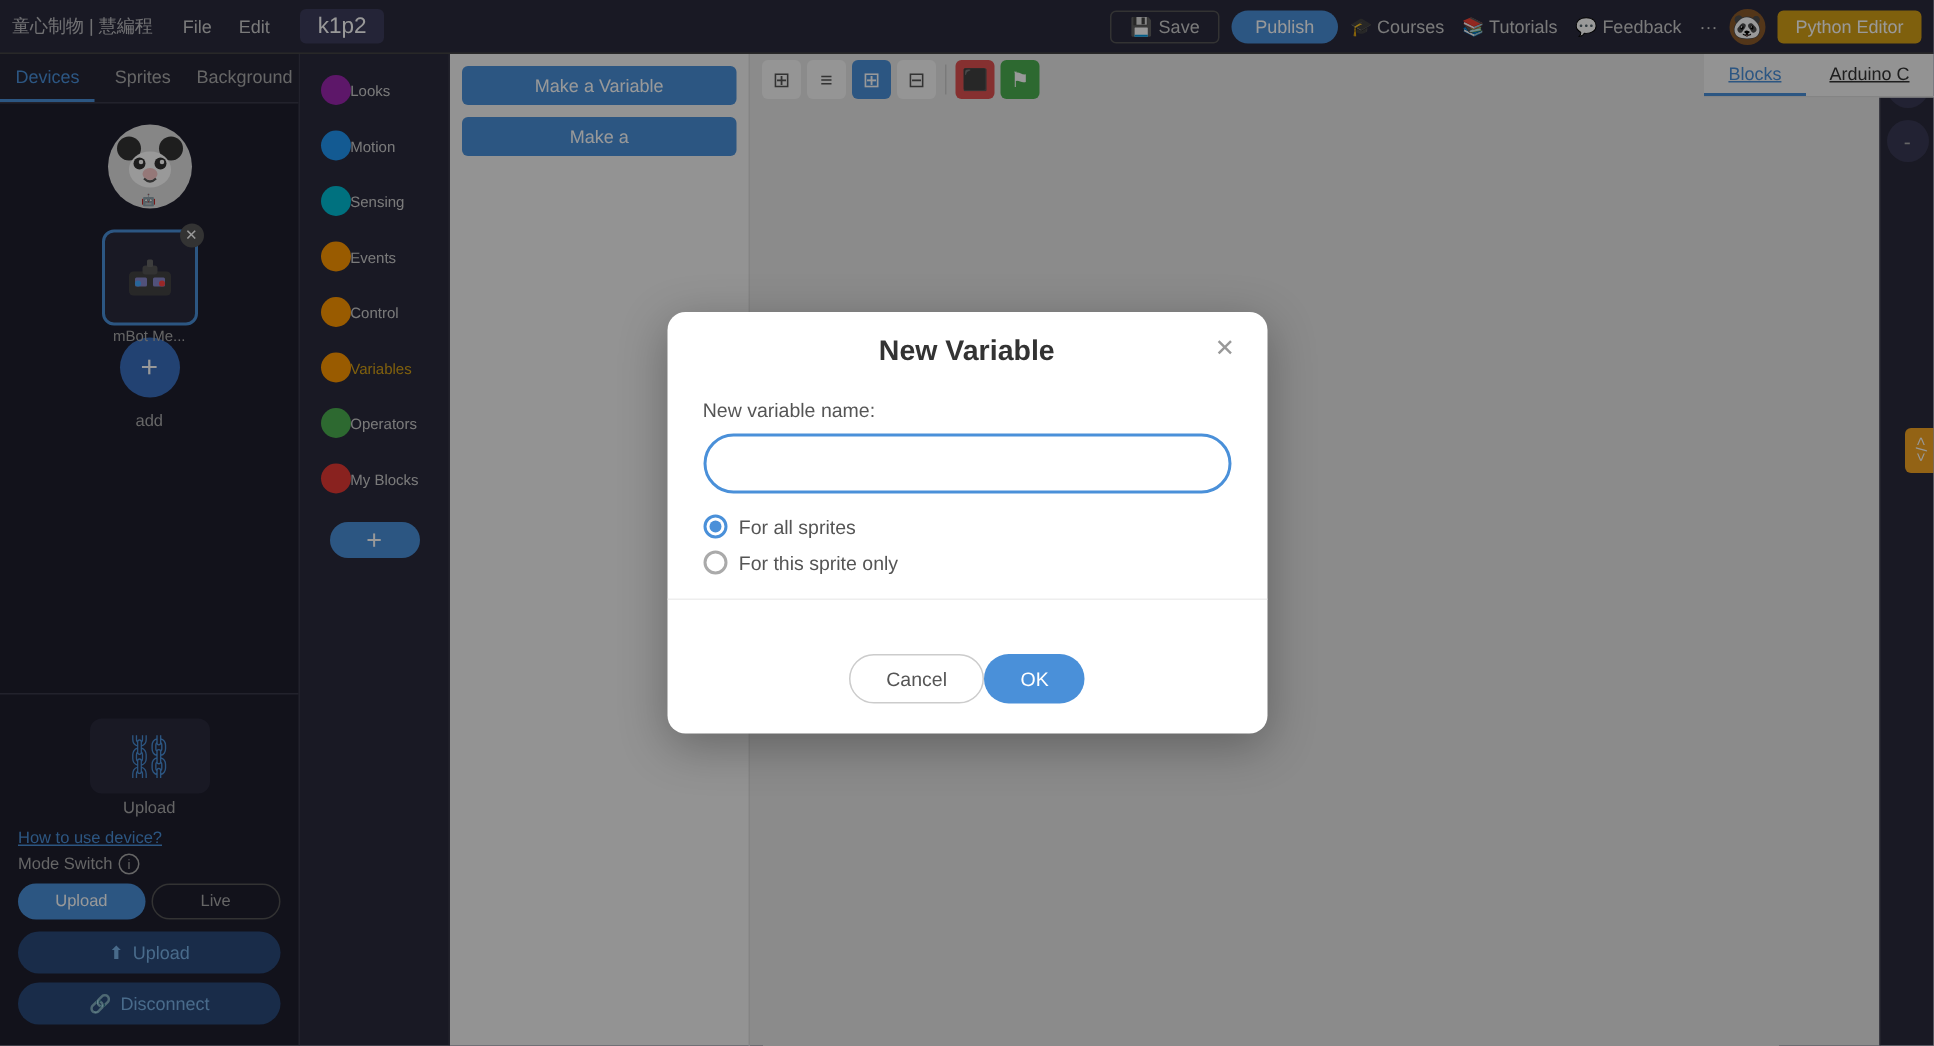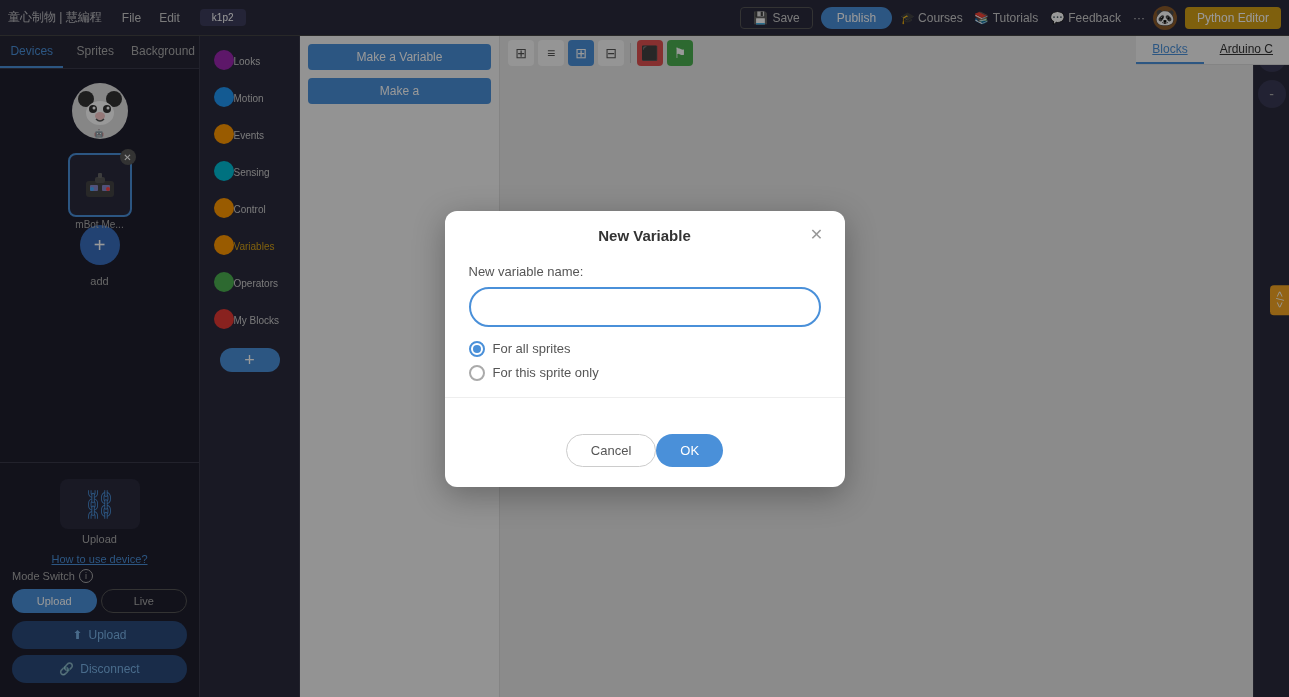--- a/index.html
+++ b/index.html
@@ -39,21 +39,21 @@
     .topbar-nav-item {
       color: #ccc;
       font-size: 12px;
       padding: 2px 8px;
       cursor: pointer;
       border-radius: 3px;
     }
     .topbar-tab {
       background: #3d3d5c;
       color: #fff;
-      font-size: 10px;
+      font-size: 15px;
       padding: 3px 12px;
       border-radius: 4px;
       margin-left: 4px;
     }
     .topbar-actions {
       margin-left: auto;
       display: flex;
       align-items: center;
       gap: 8px;
     }
@@ -227,21 +227,20 @@
     .upload-label {
       font-size: 11px;
       color: #aaa;
       margin-top: 4px;
     }
     .how-to-link {
       color: #4a90d9;
       font-size: 11px;
       text-decoration: underline;
       cursor: pointer;
-      text-align: center;
       margin-bottom: 4px;
     }
     .mode-switch-row {
       display: flex;
       align-items: center;
       gap: 4px;
       font-size: 11px;
       color: #aaa;
       margin-bottom: 6px;
     }
@@ -477,21 +476,21 @@
       overflow: hidden;
     }
     .dialog-header {
       display: flex;
       align-items: center;
       justify-content: center;
       padding: 16px 20px 8px;
       position: relative;
     }
     .dialog-title {
-      font-size: 15px;
+      font-size: 19px;
       font-weight: 600;
       color: #333;
     }
     .dialog-close {
       position: absolute;
       right: 16px;
       top: 12px;
       width: 24px;
       height: 24px;
       display: flex;
@@ -730,26 +729,26 @@
   <div class="blocks-panel">
     <div class="block-category">
       <div class="block-dot" style="background:#9c27b0;"></div>
       <div class="block-label">Looks</div>
     </div>
     <div class="block-category">
       <div class="block-dot" style="background:#2196f3;"></div>
       <div class="block-label">Motion</div>
     </div>
     <div class="block-category">
+      <div class="block-dot" style="background:#00bcd4;"></div>
+      <div class="block-label">Sensing</div>
+    </div>
+    <div class="block-category">
       <div class="block-dot" style="background:#ff9800;"></div>
       <div class="block-label">Events</div>
-    </div>
-    <div class="block-category">
-      <div class="block-dot" style="background:#00bcd4;"></div>
-      <div class="block-label">Sensing</div>
     </div>
     <div class="block-category">
       <div class="block-dot" style="background:#ff9800;"></div>
       <div class="block-label">Control</div>
     </div>
     <div class="block-category">
       <div class="block-dot" style="background:#ff9800;"></div>
       <div class="block-label variables">Variables</div>
     </div>
     <div class="block-category">

